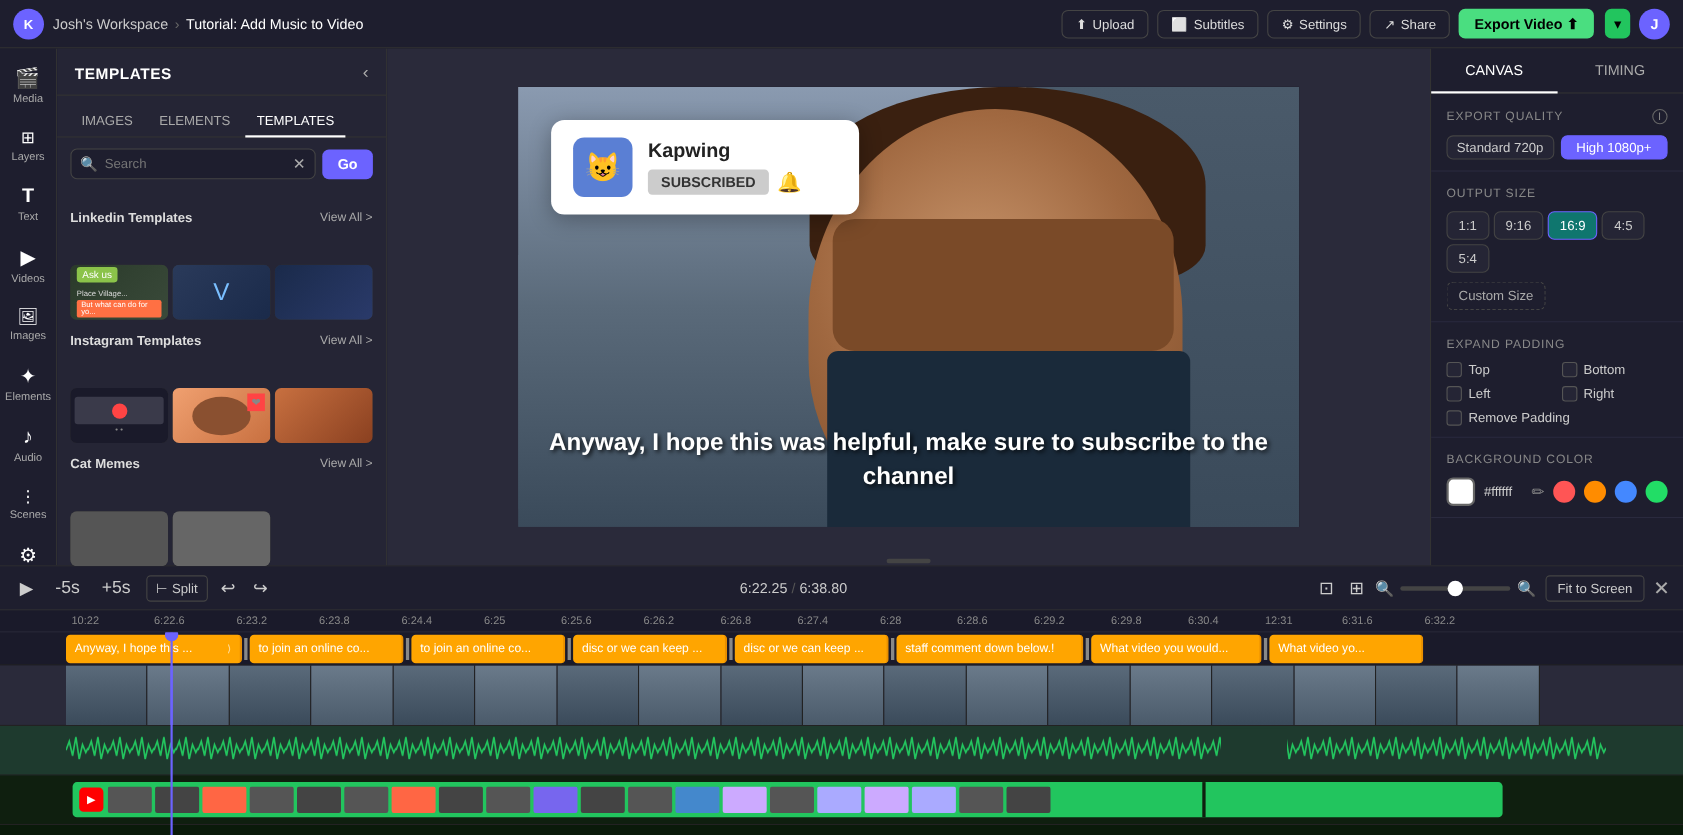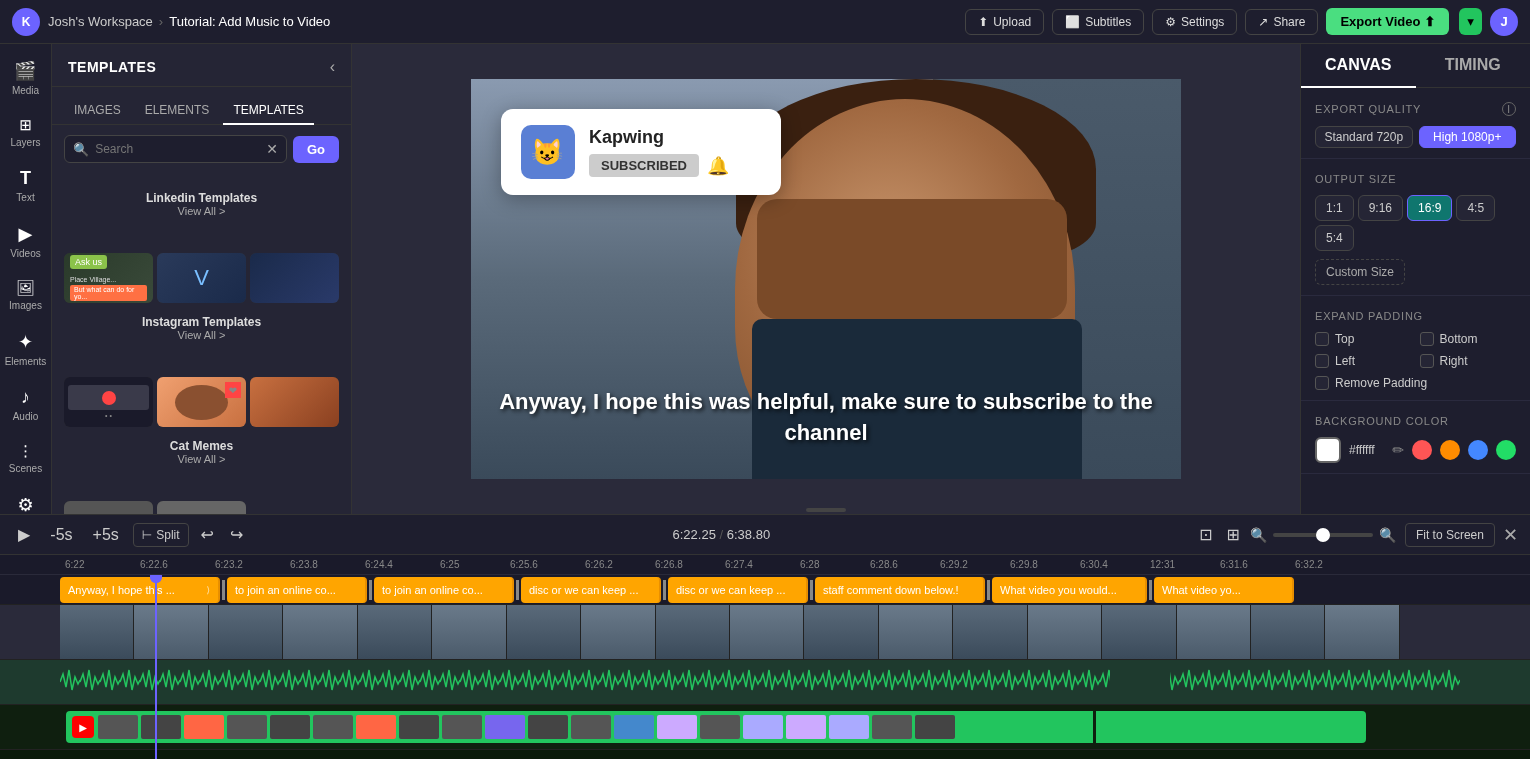--- a/index.html
+++ b/index.html
@@ -43,21 +43,21 @@
     .search-input-wrap { flex: 1; display: flex; align-items: center; background: #1e1e2e; border: 1px solid #444; border-radius: 6px; padding: 5px 8px; gap: 6px; }
     .search-input-wrap input { background: transparent; border: none; color: #ddd; font-size: 12px; flex: 1; outline: none; }
     .search-clear { background: none; border: none; color: #aaa; cursor: pointer; font-size: 14px; }
     .go-btn { background: #6c63ff; border: none; color: #fff; padding: 6px 14px; border-radius: 6px; cursor: pointer; font-size: 13px; font-weight: 600; }
 
     
     .panel-content { flex: 1; overflow-y: auto; padding: 8px 12px; }
     .panel-content::-webkit-scrollbar { width: 4px; }
     .panel-content::-webkit-scrollbar-track { background: #252535; }
     .panel-content::-webkit-scrollbar-thumb { background: #444; border-radius: 4px; }
-    .section-header { display: flex; align-items: center; justify-content: space-between; margin: 10px 0 8px; flex-direction: column; }
+    .section-header { display: flex; align-items: center; justify-content: space-between; margin: 10px 0 8px; }
     .section-title { font-size: 12px; font-weight: 600; color: #ddd; }
     .view-all { font-size: 11px; color: #aaa; cursor: pointer; display: flex; align-items: center; gap: 2px; }
     .template-grid { display: grid; grid-template-columns: repeat(3, 1fr); gap: 4px; margin-bottom: 12px; margin-top: 36px; }
     .template-thumb { width: 100%; aspect-ratio: 16/9; background: #333; border-radius: 6px; overflow: hidden; cursor: pointer; position: relative; }
     .template-thumb-inner { width: 100%; height: 100%; display: flex; align-items: center; justify-content: center; font-size: 10px; color: #888; overflow: hidden; }
 
     
     .canvas-area { flex: 1; background: #2a2a3a; display: flex; align-items: center; justify-content: center; position: relative; overflow: hidden; }
     .video-container { position: relative; width: 710px; height: 400px; background: #000; }
     .video-frame { width: 100%; height: 100%; object-fit: cover; background: linear-gradient(135deg, #3a3a4a 0%, #2a2a3a 100%); position: relative; overflow: hidden; }
@@ -74,21 +74,21 @@
     .person-bg { width: 100%; height: 100%; background: linear-gradient(180deg, #8a9ab0 0%, #5a6a7a 50%, #3a4a5a 100%); position: relative; }
     .person-face { position: absolute; right: 15%; top: 5%; width: 340px; height: 380px; background: radial-gradient(circle at 45% 40%, #c8956c 0%, #a06840 50%, #7a4a28 100%); border-radius: 50% 50% 40% 40%; }
     .person-hair { position: absolute; right: 12%; top: 0%; width: 360px; height: 180px; background: #3a2010; border-radius: 50% 50% 20% 20%; }
     .person-beard { position: absolute; right: 16%; top: 30%; width: 310px; height: 120px; background: #7a4a28; border-radius: 20px; }
 
     
     .right-panel { width: 230px; background: #1e1e2e; border-left: 1px solid #333; display: flex; flex-direction: column; flex-shrink: 0; overflow-y: auto; }
     .right-panel::-webkit-scrollbar { width: 4px; }
     .right-panel::-webkit-scrollbar-thumb { background: #444; border-radius: 4px; }
     .right-tabs { display: flex; border-bottom: 1px solid #333; }
-    .right-tab { flex: 1; text-align: center; padding: 12px 8px; font-size: 16px; font-weight: 700; cursor: pointer; color: #aaa; border-bottom: 2px solid transparent; margin-bottom: -1px; }
+    .right-tab { flex: 1; text-align: center; padding: 12px 8px; font-size: 13px; font-weight: 400; cursor: pointer; color: #aaa; border-bottom: 2px solid transparent; margin-bottom: -1px; }
     .right-tab.active { color: #fff; border-bottom: 2px solid #fff; }
 
     .right-section { padding: 14px 14px 10px; border-bottom: 1px solid #2a2a3e; }
     .right-section-title { font-size: 11px; color: #888; letter-spacing: 0.8px; margin-bottom: 10px; text-transform: uppercase; display: flex; align-items: center; justify-content: space-between; }
     .quality-row { display: flex; gap: 6px; }
     .quality-btn { flex: 1; padding: 3px 8px; border-radius: 6px; border: 1px solid #444; background: #252535; color: #ccc; font-size: 12px; cursor: pointer; text-align: center; }
     .quality-btn.active { background: #6c63ff; border-color: #6c63ff; color: #fff; }
     .size-row { display: flex; gap: 4px; flex-wrap: wrap; margin-bottom: 8px; }
     .size-btn { padding: 5px 10px; border-radius: 6px; border: 1px solid #444; background: #252535; color: #ccc; font-size: 12px; cursor: pointer; }
     .size-btn.active { background: #0f766e; border-color: #6c63ff; color: #fff; }
@@ -431,21 +431,21 @@
       <button class="tl-icon-btn">⊞</button>
       <span style="color:#aaa;font-size:14px;">🔍</span>
       <input type="range" class="zoom-slider" min="0" max="100" value="50" style="">
       <span style="color:#aaa;font-size:14px;">🔍</span>
     </div>
     <button class="fit-btn">Fit to Screen</button>
     <button class="close-btn">✕</button>
   </div>
 
   <div class="timeline-ruler-area" style="height:20px;background:#1a1a2a;display:flex;align-items:center;padding-left:60px;overflow:hidden;border-bottom:1px solid #2a2a3a;position:relative;">
-    <span style="position:absolute;left:65px;font-size:10px;color:#888;">6:22</span>
+    <span style="position:absolute;left:65px;font-size:10px;color:#888;">10:22</span>
     <span style="position:absolute;left:140px;font-size:10px;color:#888;">6:22.6</span>
     <span style="position:absolute;left:215px;font-size:10px;color:#888;">6:23.2</span>
     <span style="position:absolute;left:290px;font-size:10px;color:#888;">6:23.8</span>
     <span style="position:absolute;left:365px;font-size:10px;color:#888;">6:24.4</span>
     <span style="position:absolute;left:440px;font-size:10px;color:#888;">6:25</span>
     <span style="position:absolute;left:510px;font-size:10px;color:#888;">6:25.6</span>
     <span style="position:absolute;left:585px;font-size:10px;color:#888;">6:26.2</span>
     <span style="position:absolute;left:655px;font-size:10px;color:#888;">6:26.8</span>
     <span style="position:absolute;left:725px;font-size:10px;color:#888;">6:27.4</span>
     <span style="position:absolute;left:800px;font-size:10px;color:#888;">6:28</span>

